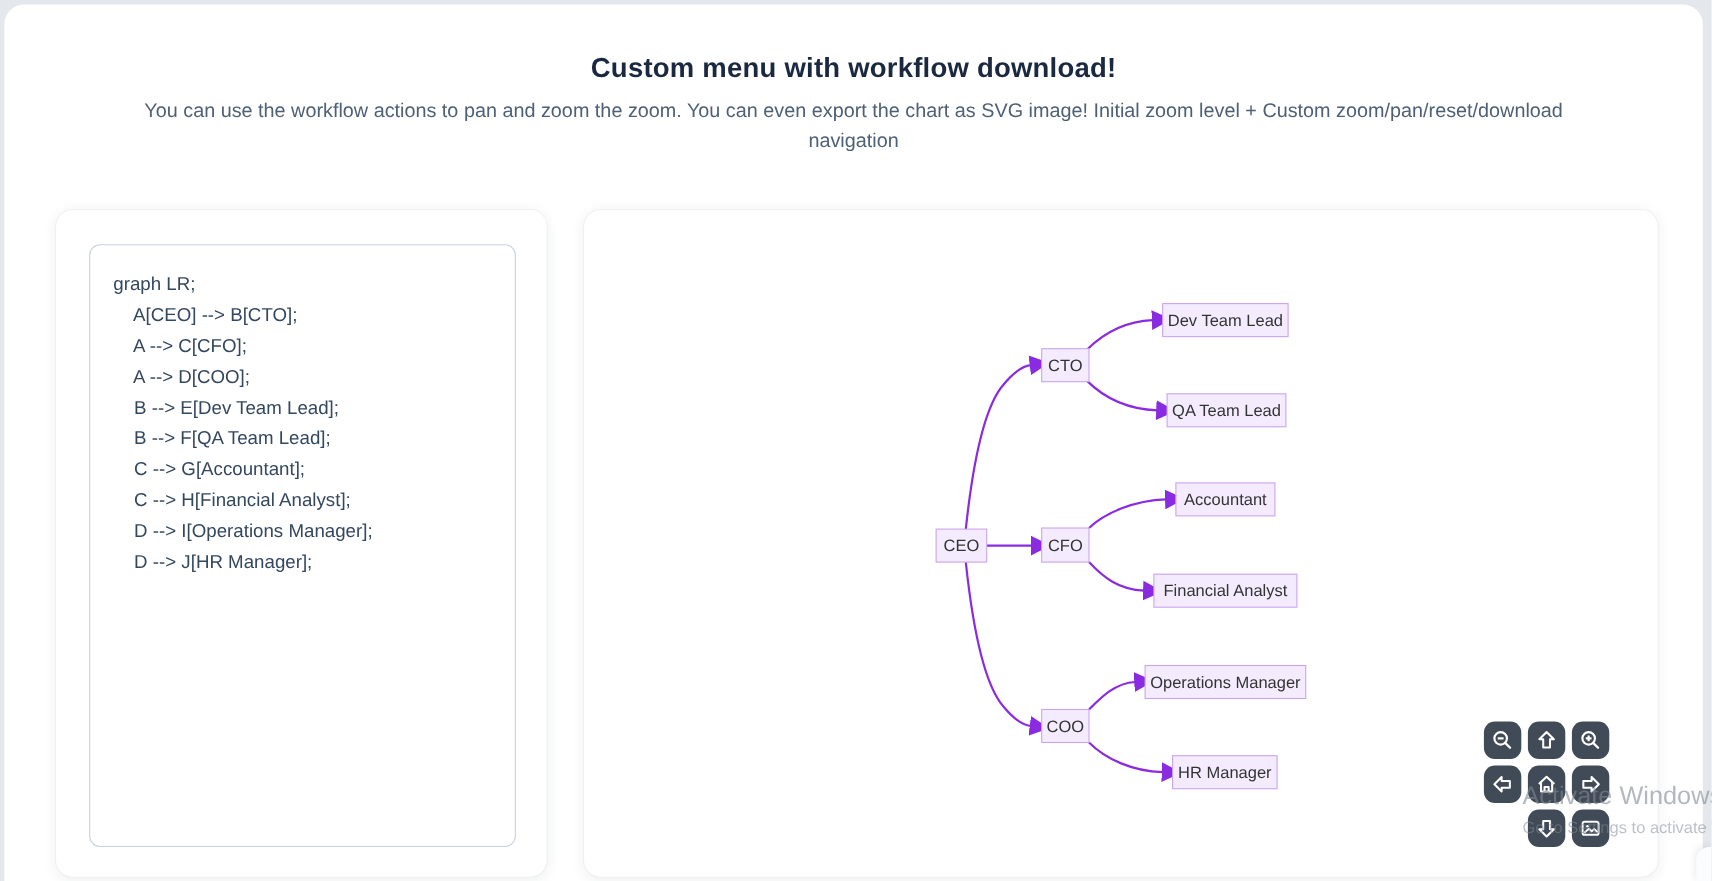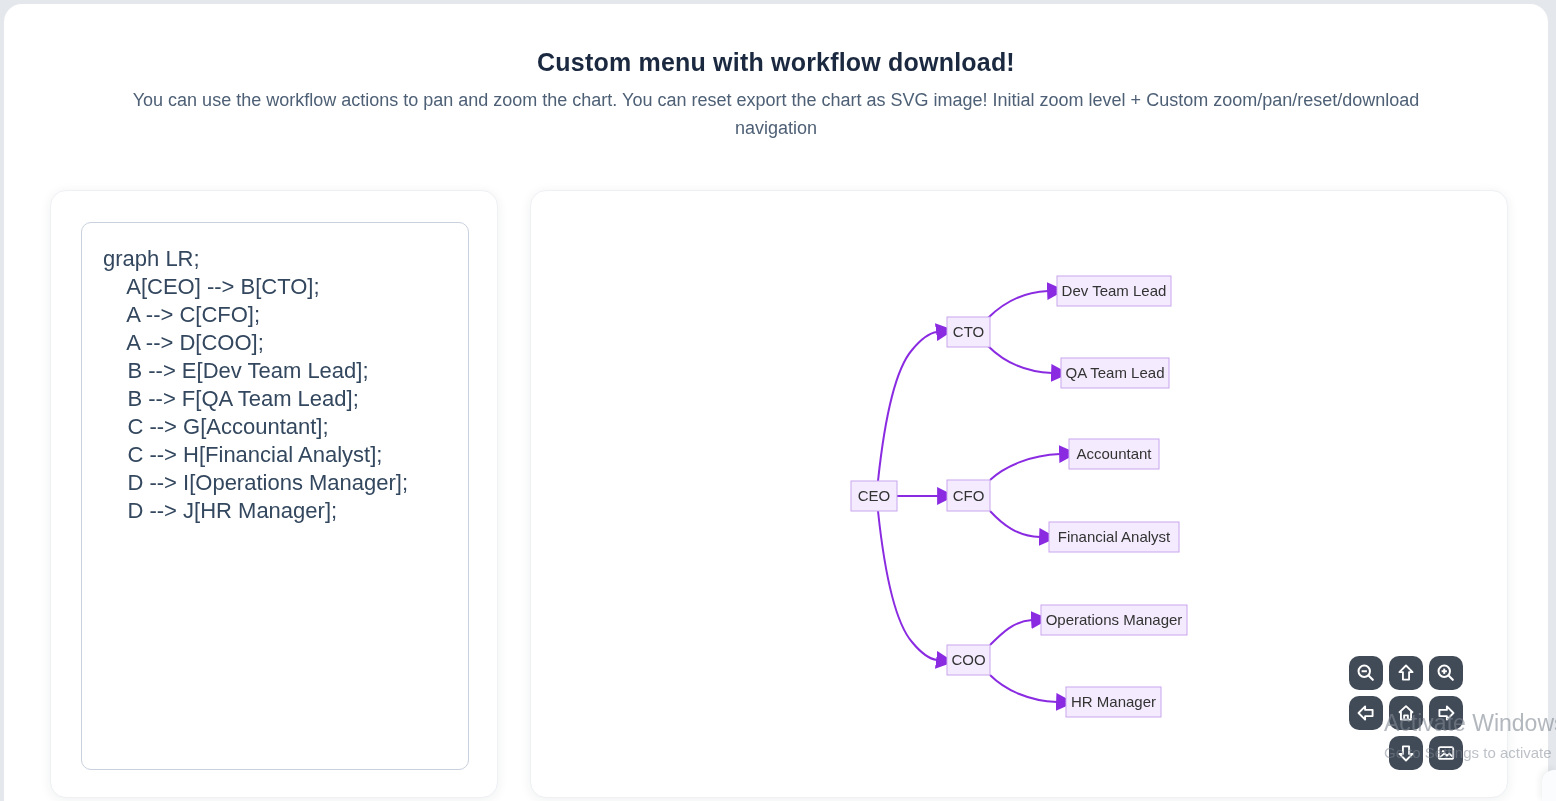--- a/index.html
+++ b/index.html
@@ -30,21 +30,21 @@
   }
   .code-panel { left:46px; top:186px; width:448px; height:608px; }
   .code-inner {
     position:absolute; left:30px; top:31px; width:388px; height:548px;
     border:1px solid #c9d1de; border-radius:10px; background:#fff;
     overflow:hidden;
   }
   .code-text {
     position:absolute; left:21px; top:22px; right:8px;
     font-family:"Liberation Sans","DejaVu Sans",sans-serif;
-    font-size:22px; line-height:28px; color:#33475e;
+    font-size:17px; line-height:28px; color:#33475e;
     white-space:pre; cursor:text;
   }
   .chart-panel { left:526px; top:186px; width:978px; height:608px; }
   #flowchart { position:absolute; left:0; top:0; width:978px; height:608px; }
   #flowchart text {
     font-family:"Liberation Sans","DejaVu Sans",sans-serif;
     font-size:15px;
   }
   .controls { position:absolute; left:0; top:0; width:100%; height:100%; pointer-events:none; }
   .ctl-btn {
@@ -64,21 +64,21 @@
     position:absolute; left:1542px; top:770px; width:14px; height:31px;
     background:#fbfcfd; border-top-left-radius:12px;
     box-shadow:-2px -2px 6px rgba(35,46,60,.08); z-index:40;
   }
 </style>
 </head>
 <body>
 
 <div class="main-card">
   <h1 class="page-title">Custom menu with workflow download!</h1>
-  <div class="page-subtitle">You can use the workflow actions to pan and zoom the chart. You can reset export the chart as SVG image! Initial zoom level + Custom zoom/pan/reset/download
+  <div class="page-subtitle">You can use the workflow actions to pan and zoom the zoom. You can even export the chart as SVG image! Initial zoom level + Custom zoom/pan/reset/download
 navigation</div>
 
   <div class="panel code-panel">
     <div class="code-inner">
       <div class="code-text">graph LR;
     A[CEO] --&gt; B[CTO];
     A --&gt; C[CFO];
     A --&gt; D[COO];
     B --&gt; E[Dev Team Lead];
     B --&gt; F[QA Team Lead];

